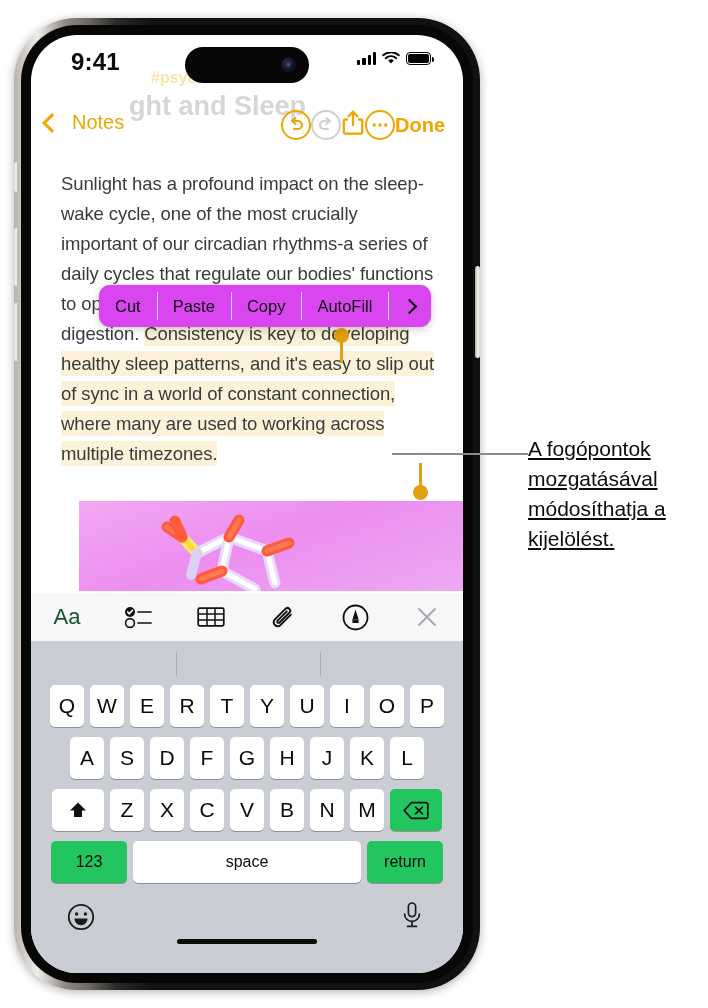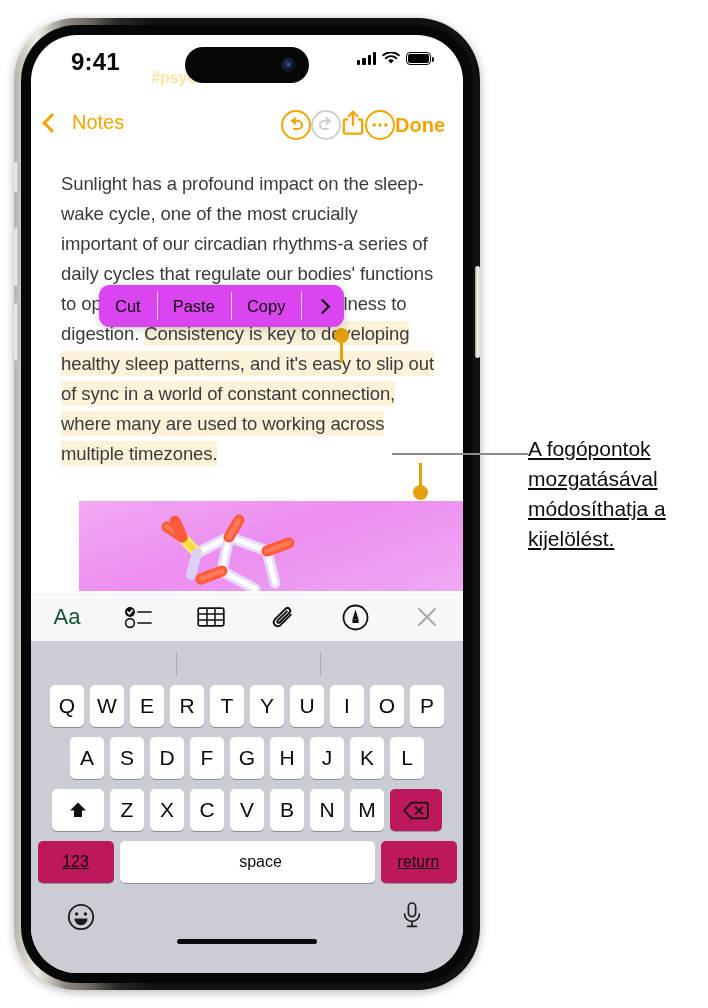--- a/index.html
+++ b/index.html
@@ -97,23 +97,23 @@
   .tb-slot{flex:1;display:flex;align-items:center;justify-content:center;}
 
   
   .kb{position:absolute;left:0;top:606px;width:432px;height:332px;background:#cbcdd4;z-index:6;}
   .predrow{position:relative;height:44px;}
   .predrow .sep{position:absolute;top:11px;width:1px;height:24px;background:#a9acb6;}
   .krow{display:flex;justify-content:center;align-items:center;gap:6px;margin-bottom:10px;}
   .key{background:#fff;border-radius:5px;box-shadow:0 1px 0 rgba(0,0,0,.30);
        display:flex;align-items:center;justify-content:center;font-size:21px;color:#0a0a0a;
        width:34px;height:42px;}
-  .key.dark{background:#be185d;box-shadow:0 1px 0 rgba(0,0,0,.28);text-decoration:underline;}
+  .key.dark{background:#22c55e;box-shadow:0 1px 0 rgba(0,0,0,.28);}
   .key.wide{width:52px;}
-  .key.space{width:228px;font-size:16px;padding-left:27px;}
+  .key.space{width:228px;font-size:16px;}
   .key.num,.key.ret{width:76px;font-size:16px;}
   .bottombar{position:relative;height:60px;}
   .bb-emoji{position:absolute;left:36px;top:10px;}
   .bb-mic{position:absolute;right:40px;top:8px;}
   .homebar{position:absolute;left:50%;transform:translateX(-50%);bottom:9px;width:140px;height:5px;
            border-radius:3px;background:#0b0b0b;}
 
   
   .callout-line{position:absolute;left:392px;top:453px;width:136px;height:2px;background:#8a8a8a;z-index:20;}
   .callout-text{position:absolute;left:528px;top:434px;width:176px;font-size:21px;line-height:30px;color:#0d0d0d;text-decoration:underline;}
@@ -129,20 +129,21 @@
   <div class="rail rail-l btn-vu"></div>
   <div class="rail rail-l btn-vd"></div>
   <div class="rail rail-r btn-pwr"></div>
 
   <div class="frame-inner"></div>
 
   <div class="screen">
 
     <div class="faded-layer">
       <div class="faded-hash">#psyc</div>
+      <div class="faded-title">ght and Sleep</div>
     </div>
 
     <div class="statusbar">
       <div class="sb-time">9:41</div>
       <div class="sb-right">
         <span class="bars">
             <i></i>
             <i></i>
             <i></i>
             <i></i>
@@ -230,20 +231,21 @@
           <path d="M143 70 L122 78" stroke="#ff7a55" stroke-width="5"></path>
           <path d="M118 52 L112 74" stroke="#dcd0f5" stroke-width="10"></path>
         </g>
       </svg>
     </div>
 
     <div class="editmenu">
       <div class="em-item">Cut</div>
       <div class="em-item">Paste</div>
       <div class="em-item">Copy</div>
+      <div class="em-item">AutoFill</div>
       <div class="em-item">
         <span class="em-chev"></span>
       </div>
     </div>
 
     <div class="toolbar">
       <div class="tb-slot">
         <span style="font-size:22px;color:#14532d;">Aa</span>
       </div>
       <div class="tb-slot">

